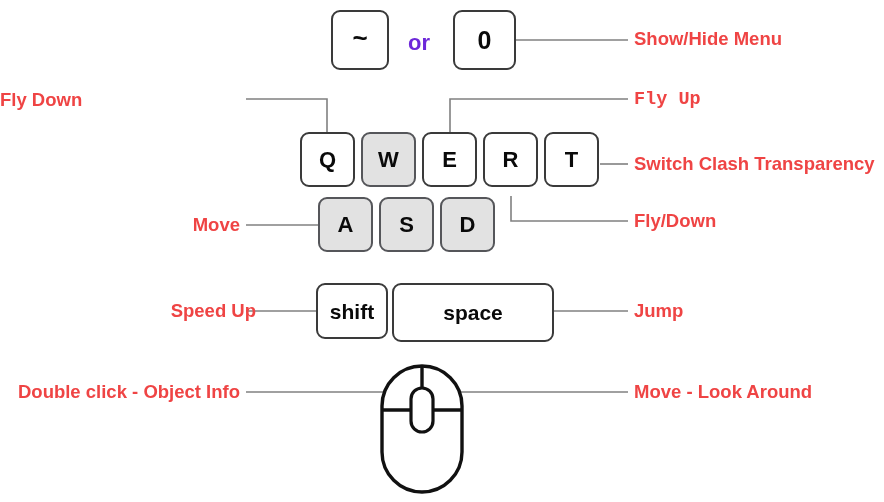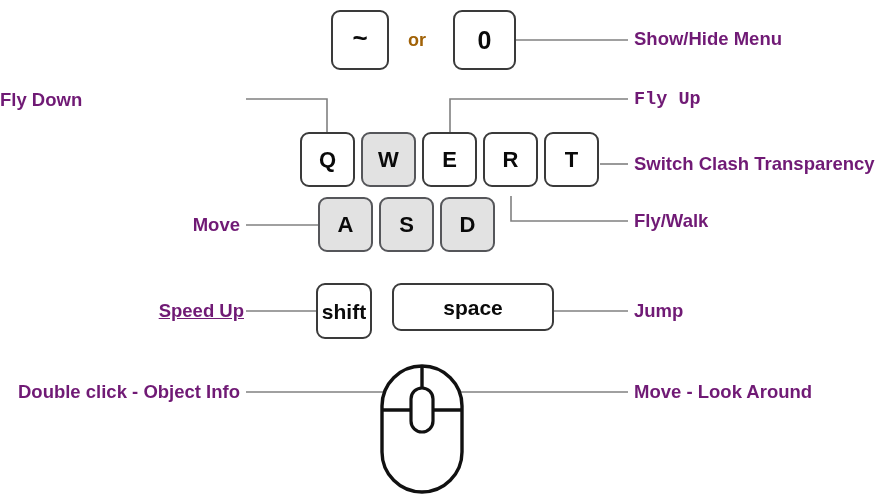--- a/index.html
+++ b/index.html
@@ -45,32 +45,32 @@
     display: block;
   }
   .key-letter .glyph { font-size: 22px; }
   .key-tilde .glyph { font-size: 26px; position: relative; top: -2px; }
   .key-zero .glyph { font-size: 25px; }
   .key-word .glyph { font-size: 21px; }
   .label {
     position: absolute;
     font-size: 18.5px;
     font-weight: bold;
-    color: #701a75;
+    color: #ef4444;
     white-space: nowrap;
     line-height: 1;
     z-index: 3;
   }
   .label.right { text-align: left; }
   .label.left { text-align: right; }
   .or-text {
     position: absolute;
-    font-size: 18px;
+    font-size: 22px;
     font-weight: bold;
-    color: #a16207;
+    color: #6d28d9;
     z-index: 3;
   }
   #mouse {
     position: absolute;
     z-index: 4;
   }
 </style>
 </head>
 <body>
 
@@ -139,28 +139,28 @@
   <div class="key key-letter shaded" style="left:318px; top:197px; width:55px; height:55px;">
     <span class="glyph">A</span>
   </div>
   <div class="key key-letter shaded" style="left:379px; top:197px; width:55px; height:55px;">
     <span class="glyph">S</span>
   </div>
   <div class="key key-letter shaded" style="left:440px; top:197px; width:55px; height:55px;">
     <span class="glyph">D</span>
   </div>
 
-  <div class="label right" style="left:634px; top:212px;">Fly/Walk</div>
+  <div class="label right" style="left:634px; top:212px;">Fly/Down</div>
 
-  <div class="label left" style="left: 4px; top: 302px; width: 240px; text-align: right; text-decoration: underline;">Speed Up</div>
+  <div class="label left" style="left: 16px; top: 302px; width: 240px; text-align: right;">Speed Up</div>
 
-  <div class="key key-word" style="left:316px; top:283px; width:56px; height:56px;">
+  <div class="key key-word" style="left:316px; top:283px; width:72px; height:56px;">
     <span class="glyph">shift</span>
   </div>
-  <div class="key key-word" style="left:392px; top:283px; width:162px; height:48px;">
+  <div class="key key-word" style="left:392px; top:283px; width:162px; height:59px;">
     <span class="glyph">space</span>
   </div>
 
   <div class="label right" style="left:634px; top:302px;text-align:right;">Jump</div>
 
   <div class="label left" style="left: 0px; top: 383px; width: 240px; text-align: right;">Double click - Object Info</div>
 
   <svg id="mouse" style="left:378px; top:362px;" width="88" height="134" viewBox="0 0 88 134">
 
     <rect x="4" y="4" width="80" height="126" rx="40" ry="40" fill="#ffffff" stroke="#111111" stroke-width="3.4"></rect>

